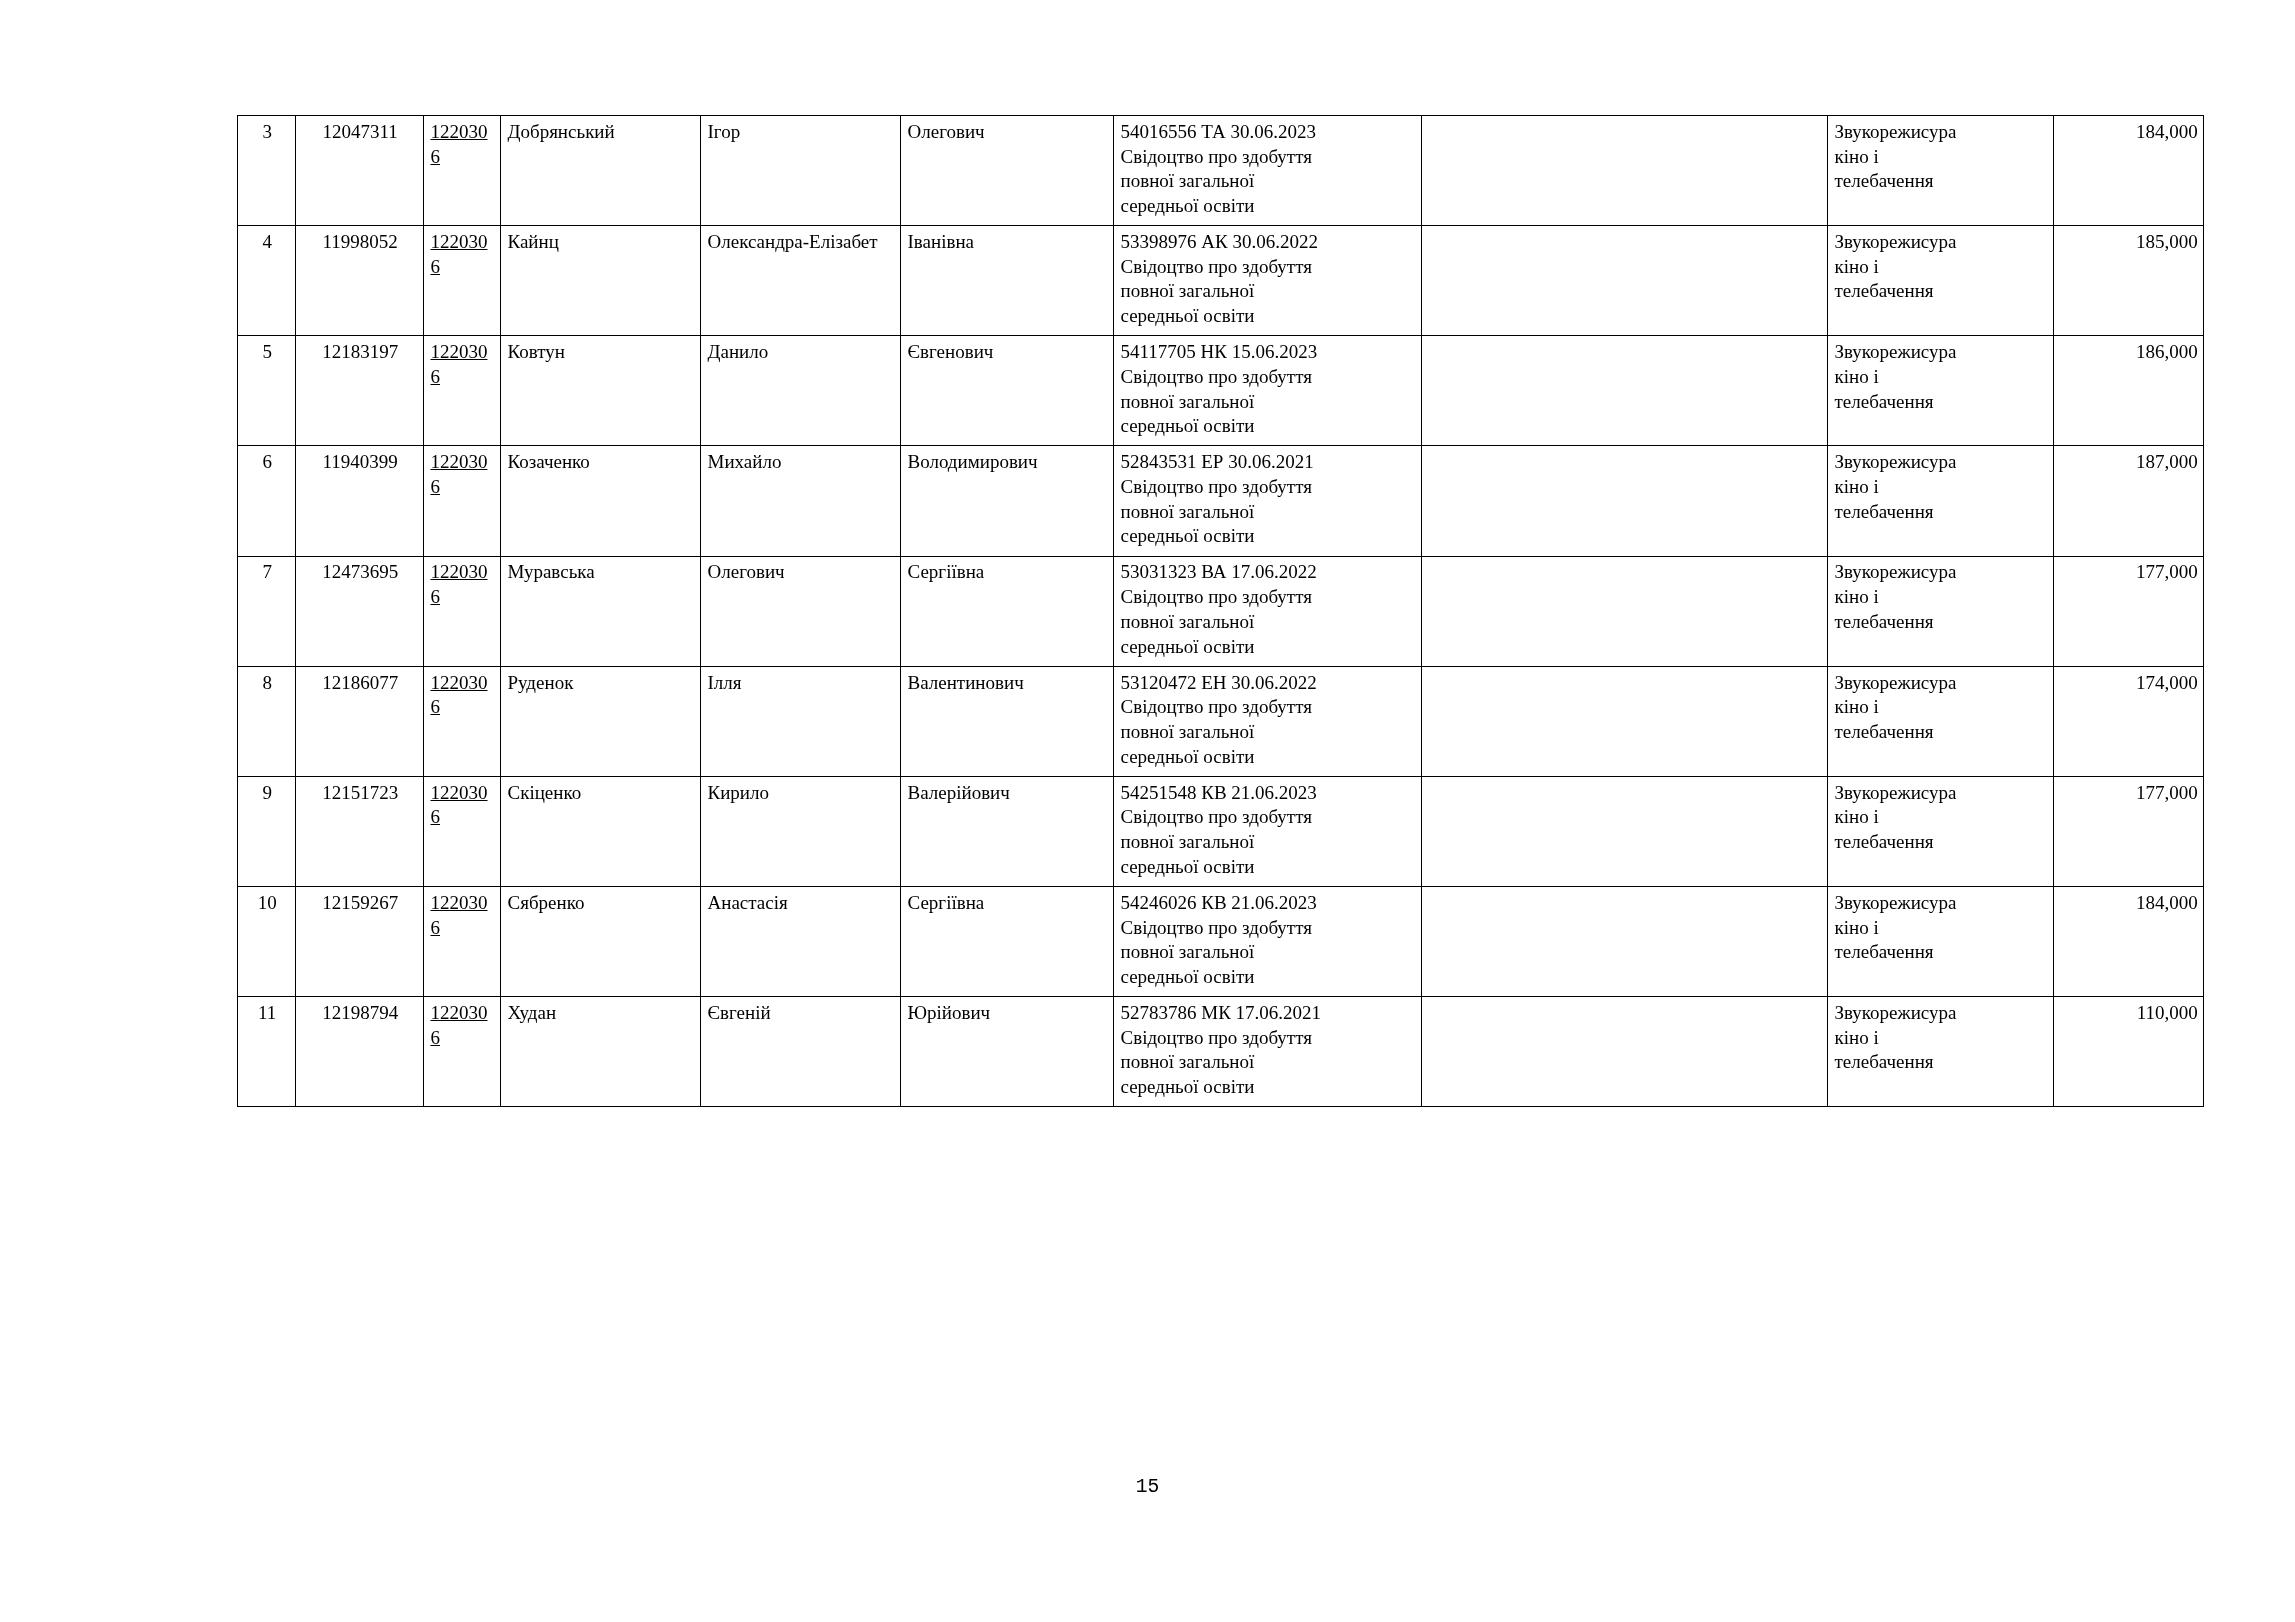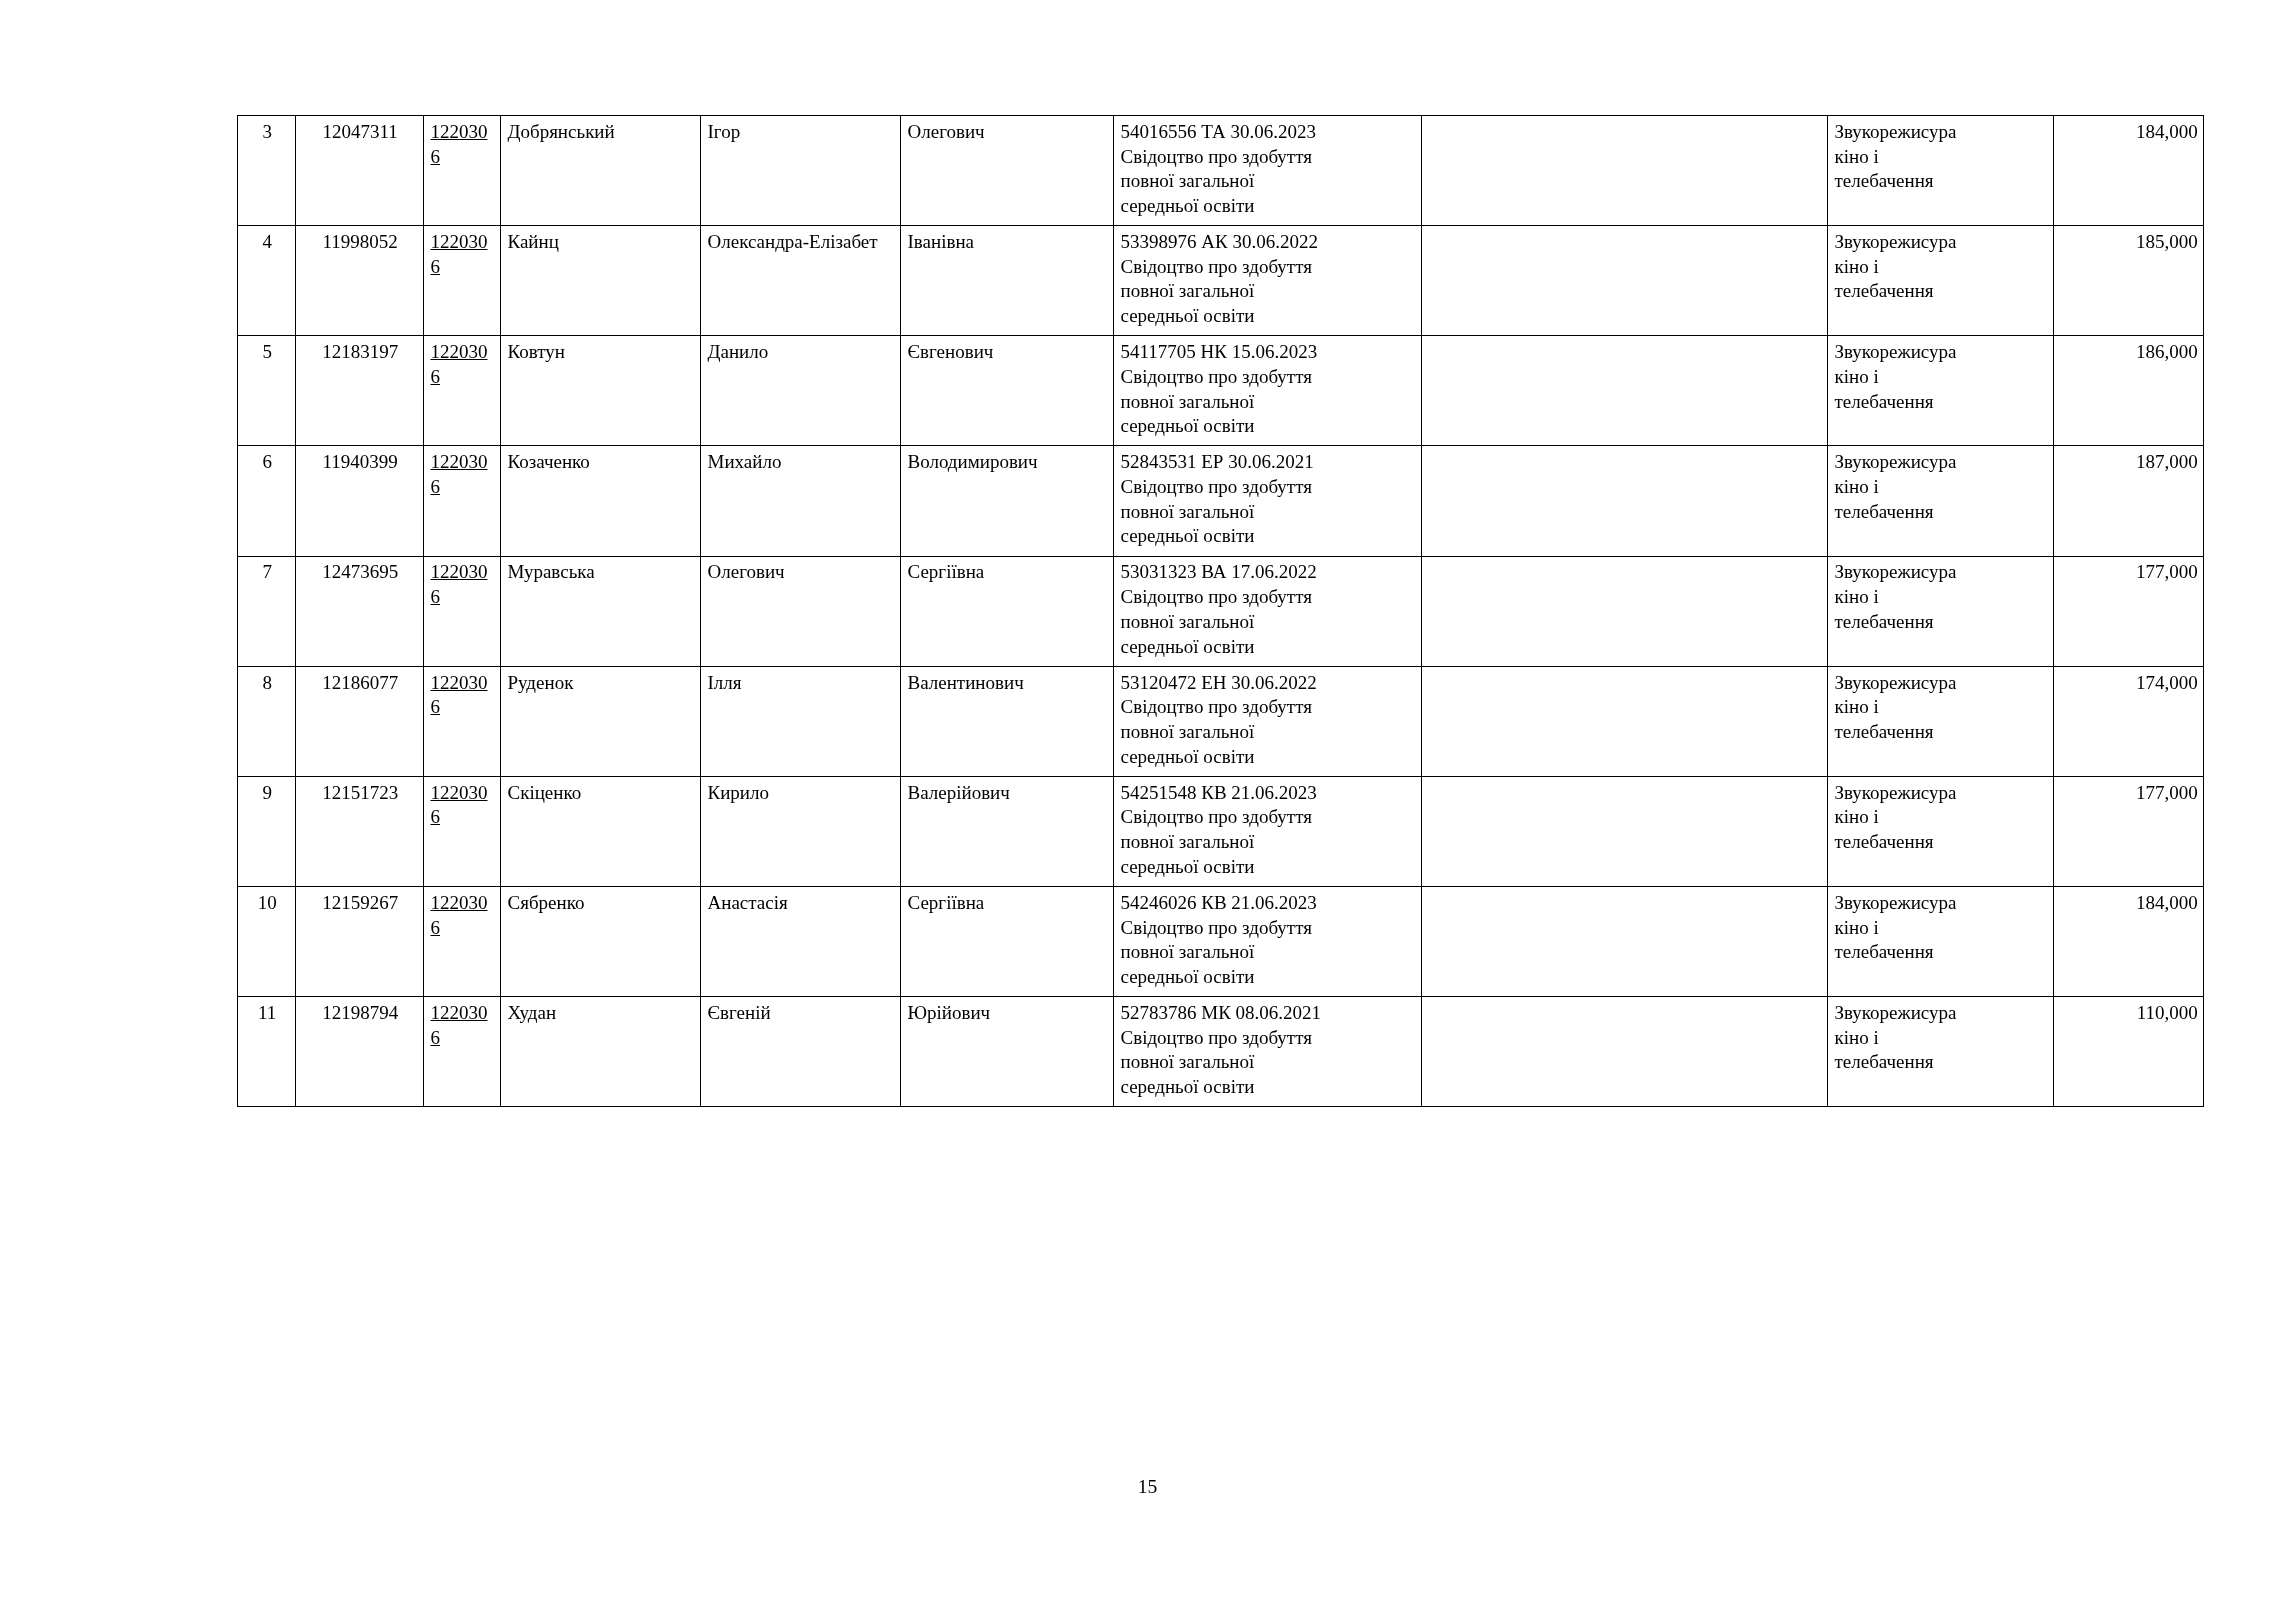--- a/index.html
+++ b/index.html
@@ -84,21 +84,21 @@
 
   .docline { display: block; }
 
   .page-number {
     position: absolute;
     left: 0;
     top: 1476px;
     width: 2295px;
     text-align: center;
     font-size: 19.6px;
-    font-family: Liberation Serif, serif;
+    font-family: Liberation Mono, monospace;
   }
 </style>
 </head>
 <body>
 
 <div class="page">
 
   <div class="table-wrap">
     <table class="doc-table">
       <colgroup>
@@ -283,21 +283,21 @@
             <td class="cell-score">184,000</td>
           </tr>
           <tr>
             <td class="cell-num">11</td>
             <td class="cell-id">12198794</td>
             <td class="cell-code">1220306</td>
             <td class="cell-last">Худан</td>
             <td class="cell-first">Євгеній</td>
             <td class="cell-patr">Юрійович</td>
             <td class="cell-doc">
-              <span class="docline">52783786 МК 08.06.2021</span>
+              <span class="docline">52783786 МК 17.06.2021</span>
               <span class="docline">Свідоцтво про здобуття</span>
               <span class="docline">повної загальної</span>
               <span class="docline">середньої освіти</span>
             </td>
             <td class="cell-blank"></td>
             <td class="cell-spec">
               <span class="docline">Звукорежисура</span>
               <span class="docline">кіно і</span>
               <span class="docline">телебачення</span>
             </td>

